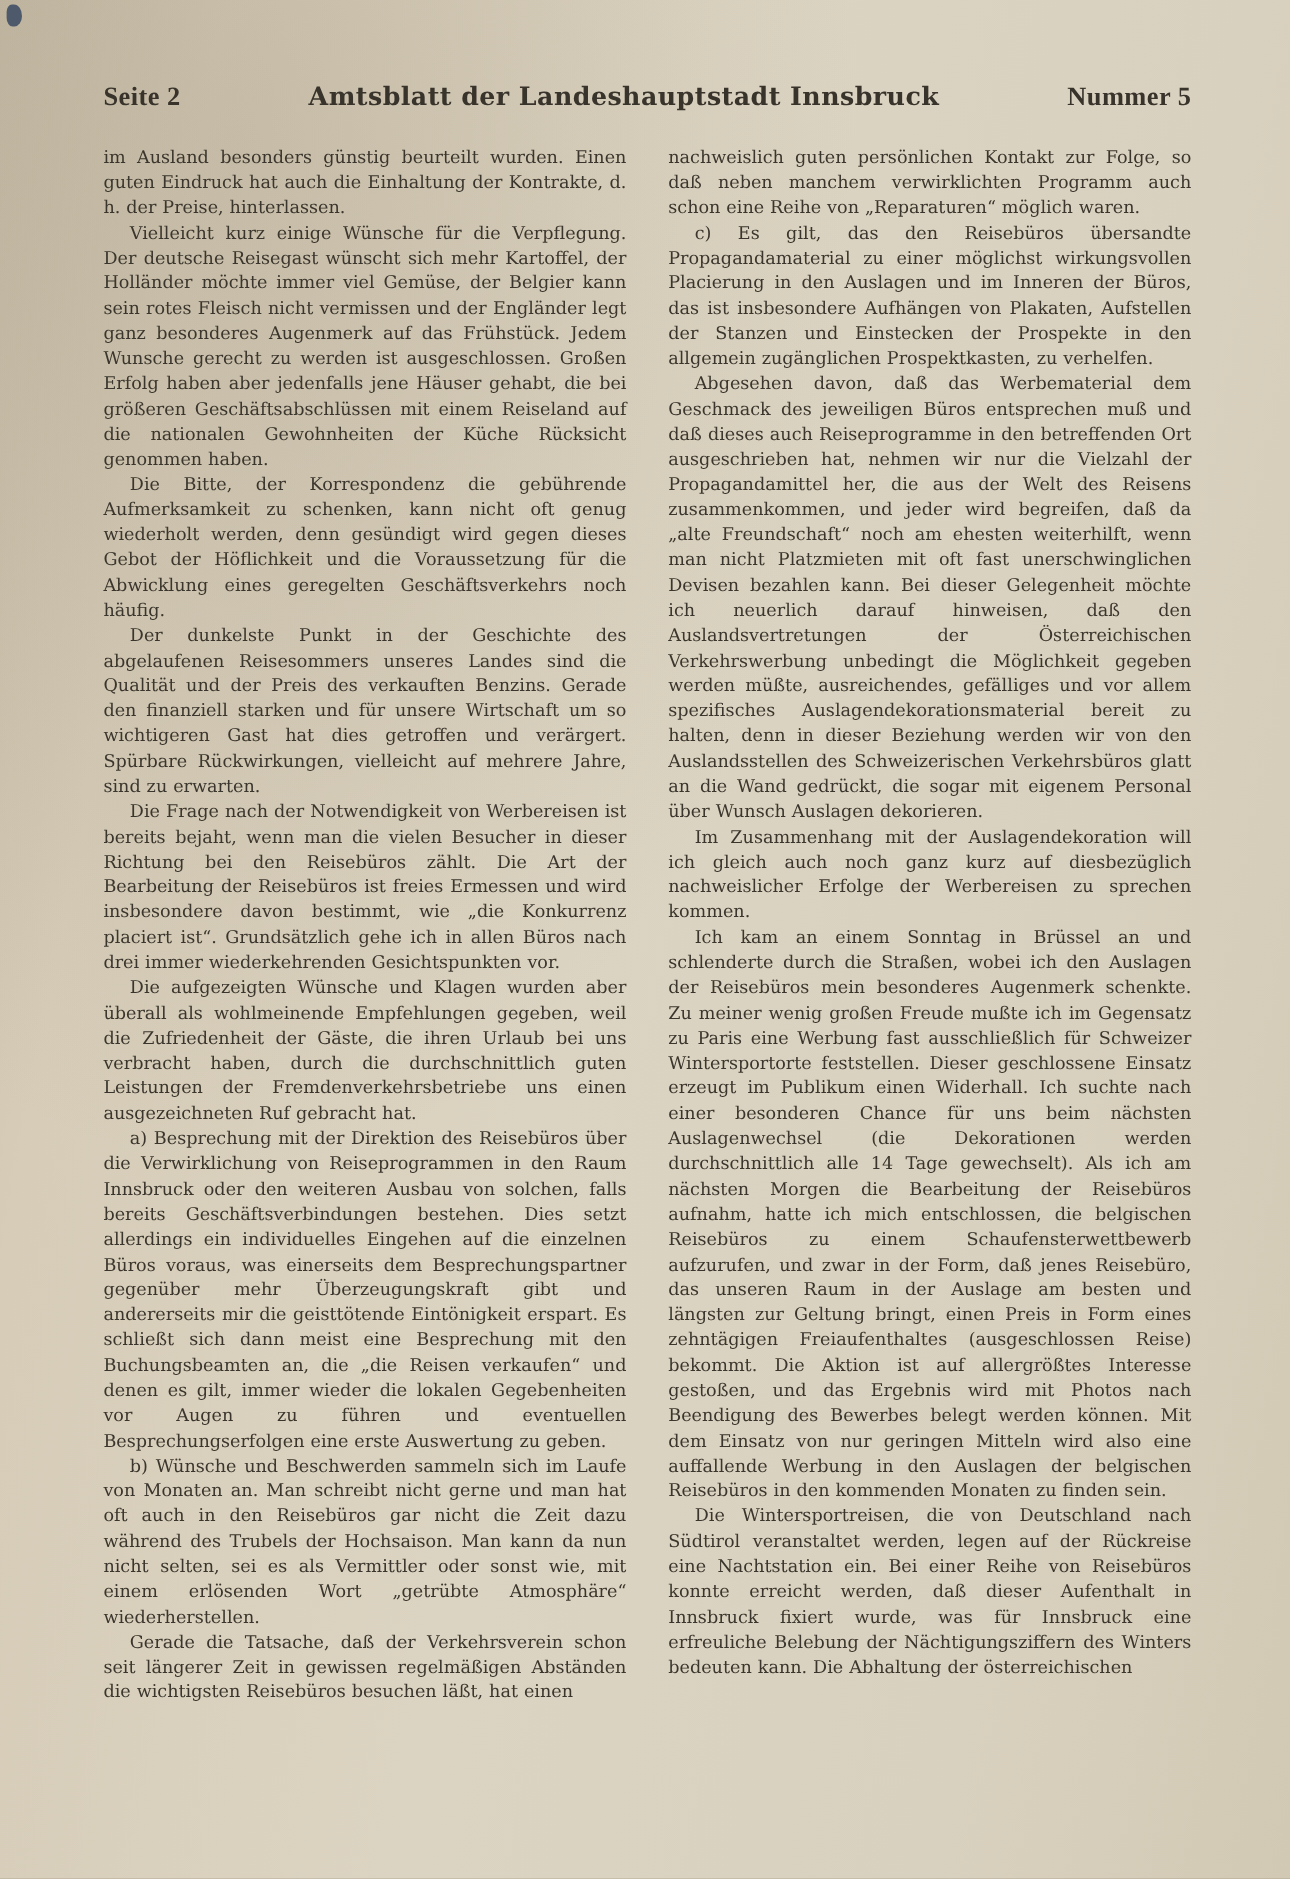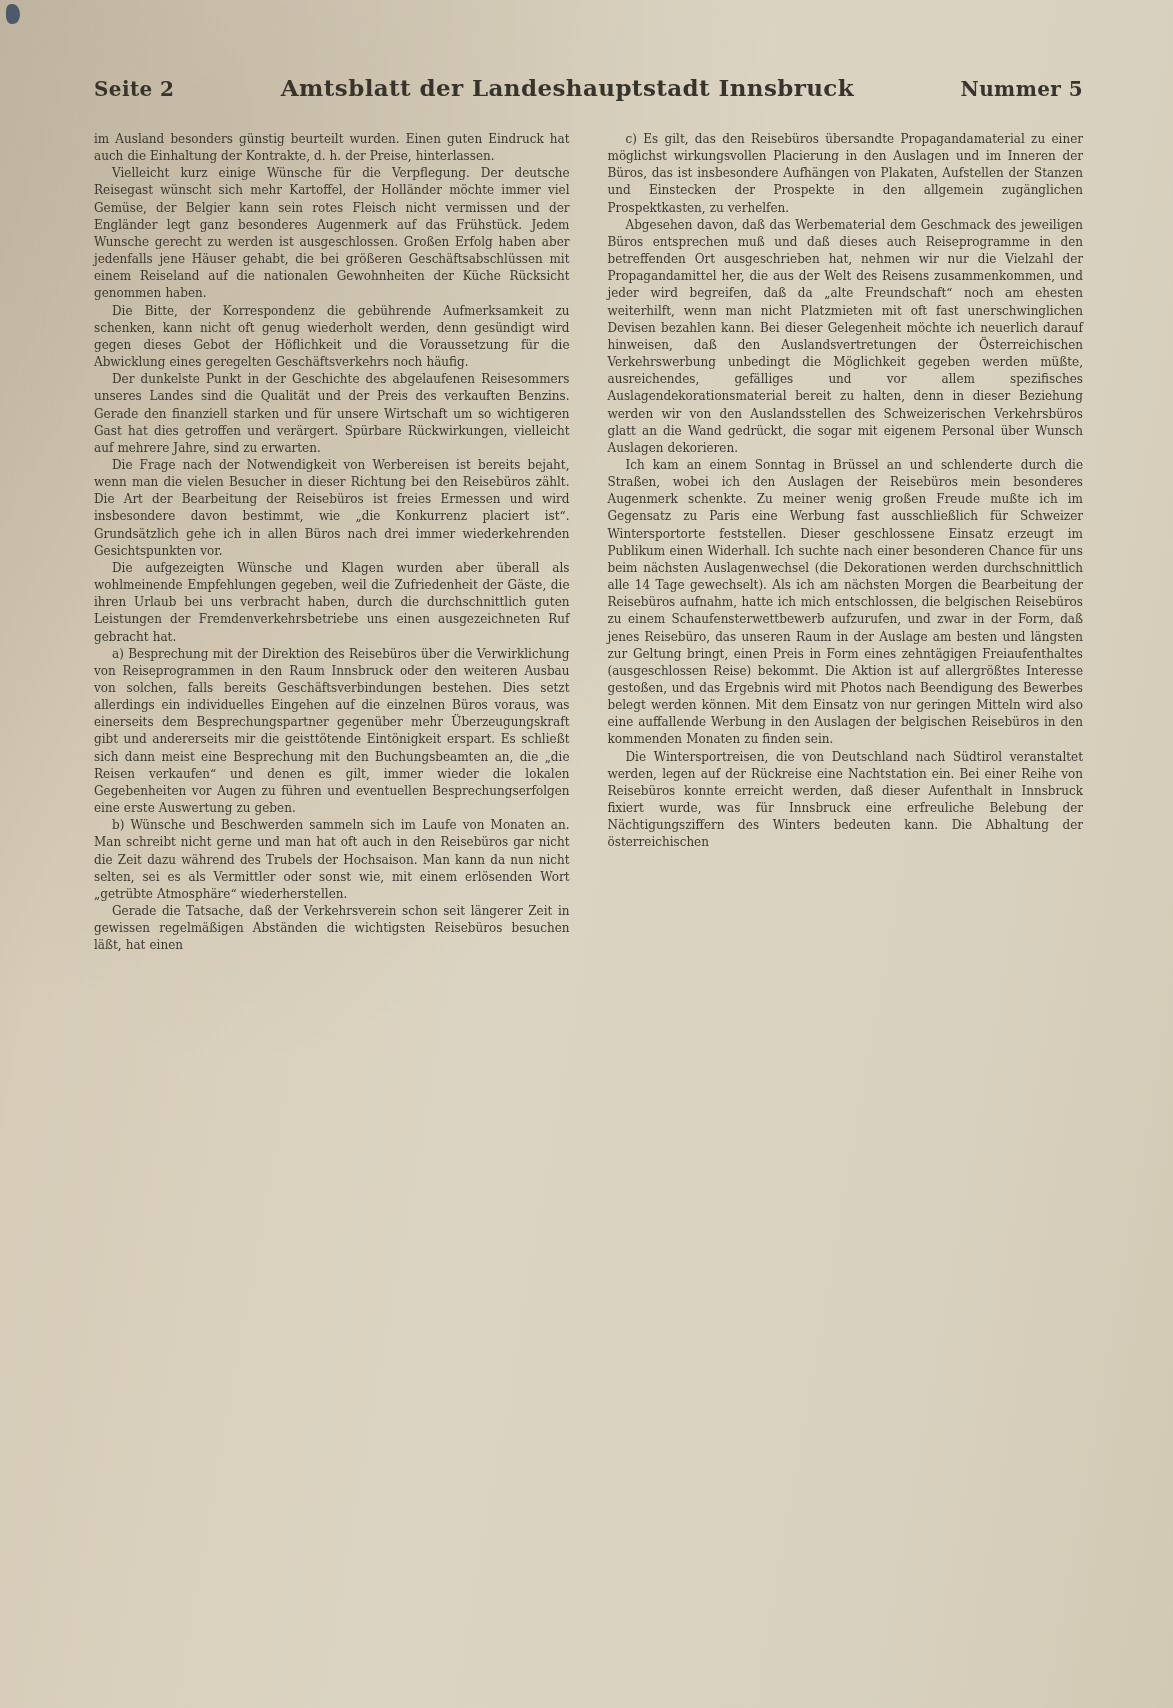--- a/index.html
+++ b/index.html
@@ -28,31 +28,31 @@
     opacity: .85;
   }
   .header {
     display: flex;
     justify-content: space-between;
     align-items: baseline;
     font-weight: bold;
     letter-spacing: .4px;
     margin-bottom: 30px;
   }
-  .header .side { font-size: 20px; }
+  .header .side { font-size: 24px; font-family: Liberation Serif, serif; }
   .header .title { font-size: 23px; }
   .columns {
     display: flex;
     gap: 38px;
   }
   .col {
     flex: 1 1 0;
     min-width: 0;
     text-align: justify;
-    font-size: 12px;
+    font-size: 16px;
     line-height: 1.43;
     color: #3b362d;
   }
   .col p {
     text-indent: 1.5em;
     hyphens: auto;
     -webkit-hyphens: auto;
     word-spacing: .02em;
   }
   .col p.first { text-indent: 0; }
@@ -75,19 +75,21 @@
       <p>Vielleicht kurz einige Wünsche für die Verpflegung. Der deutsche Reisegast wünscht sich mehr Kartoffel, der Holländer möchte immer viel Gemüse, der Belgier kann sein rotes Fleisch nicht vermissen und der Engländer legt ganz besonderes Augenmerk auf das Frühstück. Jedem Wunsche gerecht zu werden ist ausgeschlossen. Großen Erfolg haben aber jedenfalls jene Häuser gehabt, die bei größeren Geschäftsabschlüssen mit einem Reiseland auf die nationalen Gewohnheiten der Küche Rücksicht genommen haben.</p>
       <p>Die Bitte, der Korrespondenz die gebührende Aufmerksamkeit zu schenken, kann nicht oft genug wiederholt werden, denn gesündigt wird gegen dieses Gebot der Höflichkeit und die Voraussetzung für die Abwicklung eines geregelten Geschäftsverkehrs noch häufig.</p>
       <p>Der dunkelste Punkt in der Geschichte des abgelaufenen Reisesommers unseres Landes sind die Qualität und der Preis des verkauften Benzins. Gerade den finanziell starken und für unsere Wirtschaft um so wichtigeren Gast hat dies getroffen und verärgert. Spürbare Rückwirkungen, vielleicht auf mehrere Jahre, sind zu erwarten.</p>
       <p>Die Frage nach der Notwendigkeit von Werbereisen ist bereits bejaht, wenn man die vielen Besucher in dieser Richtung bei den Reisebüros zählt. Die Art der Bearbeitung der Reisebüros ist freies Ermessen und wird insbesondere davon bestimmt, wie „die Konkurrenz placiert ist“. Grundsätzlich gehe ich in allen Büros nach drei immer wiederkehrenden Gesichtspunkten vor.</p>
       <p>Die aufgezeigten Wünsche und Klagen wurden aber überall als wohlmeinende Empfehlungen gegeben, weil die Zufriedenheit der Gäste, die ihren Urlaub bei uns verbracht haben, durch die durchschnittlich guten Leistungen der Fremdenverkehrsbetriebe uns einen ausgezeichneten Ruf gebracht hat.</p>
       <p>a) Besprechung mit der Direktion des Reisebüros über die Verwirklichung von Reiseprogrammen in den Raum Innsbruck oder den weiteren Ausbau von solchen, falls bereits Geschäftsverbindungen bestehen. Dies setzt allerdings ein individuelles Eingehen auf die einzelnen Büros voraus, was einerseits dem Besprechungspartner gegenüber mehr Überzeugungskraft gibt und andererseits mir die geisttötende Eintönigkeit erspart. Es schließt sich dann meist eine Besprechung mit den Buchungsbeamten an, die „die Reisen verkaufen“ und denen es gilt, immer wieder die lokalen Gegebenheiten vor Augen zu führen und eventuellen Besprechungserfolgen eine erste Auswertung zu geben.</p>
       <p>b) Wünsche und Beschwerden sammeln sich im Laufe von Monaten an. Man schreibt nicht gerne und man hat oft auch in den Reisebüros gar nicht die Zeit dazu während des Trubels der Hochsaison. Man kann da nun nicht selten, sei es als Vermittler oder sonst wie, mit einem erlösenden Wort „getrübte Atmosphäre“ wiederherstellen.</p>
       <p>Gerade die Tatsache, daß der Verkehrsverein schon seit längerer Zeit in gewissen regelmäßigen Abständen die wichtigsten Reisebüros besuchen läßt, hat einen</p>
     </div>
     <div class="col">
+      <p class="first">nachweislich guten persönlichen Kontakt zur Folge, so daß neben manchem verwirklichten Programm auch schon eine Reihe von „Reparaturen“ möglich waren.</p>
       <p>c) Es gilt, das den Reisebüros übersandte Propagandamaterial zu einer möglichst wirkungsvollen Placierung in den Auslagen und im Inneren der Büros, das ist insbesondere Aufhängen von Plakaten, Aufstellen der Stanzen und Einstecken der Prospekte in den allgemein zugänglichen Prospektkasten, zu verhelfen.</p>
       <p>Abgesehen davon, daß das Werbematerial dem Geschmack des jeweiligen Büros entsprechen muß und daß dieses auch Reiseprogramme in den betreffenden Ort ausgeschrieben hat, nehmen wir nur die Vielzahl der Propagandamittel her, die aus der Welt des Reisens zusammenkommen, und jeder wird begreifen, daß da „alte Freundschaft“ noch am ehesten weiterhilft, wenn man nicht Platzmieten mit oft fast unerschwinglichen Devisen bezahlen kann. Bei dieser Gelegenheit möchte ich neuerlich darauf hinweisen, daß den Auslandsvertretungen der Österreichischen Verkehrswerbung unbedingt die Möglichkeit gegeben werden müßte, ausreichendes, gefälliges und vor allem spezifisches Auslagendekorationsmaterial bereit zu halten, denn in dieser Beziehung werden wir von den Auslandsstellen des Schweizerischen Verkehrsbüros glatt an die Wand gedrückt, die sogar mit eigenem Personal über Wunsch Auslagen dekorieren.</p>
+      <p>Im Zusammenhang mit der Auslagendekoration will ich gleich auch noch ganz kurz auf diesbezüglich nachweislicher Erfolge der Werbereisen zu sprechen kommen.</p>
       <p>Ich kam an einem Sonntag in Brüssel an und schlenderte durch die Straßen, wobei ich den Auslagen der Reisebüros mein besonderes Augenmerk schenkte. Zu meiner wenig großen Freude mußte ich im Gegensatz zu Paris eine Werbung fast ausschließlich für Schweizer Wintersportorte feststellen. Dieser geschlossene Einsatz erzeugt im Publikum einen Widerhall. Ich suchte nach einer besonderen Chance für uns beim nächsten Auslagenwechsel (die Dekorationen werden durchschnittlich alle 14 Tage gewechselt). Als ich am nächsten Morgen die Bearbeitung der Reisebüros aufnahm, hatte ich mich entschlossen, die belgischen Reisebüros zu einem Schaufensterwettbewerb aufzurufen, und zwar in der Form, daß jenes Reisebüro, das unseren Raum in der Auslage am besten und längsten zur Geltung bringt, einen Preis in Form eines zehntägigen Freiaufenthaltes (ausgeschlossen Reise) bekommt. Die Aktion ist auf allergrößtes Interesse gestoßen, und das Ergebnis wird mit Photos nach Beendigung des Bewerbes belegt werden können. Mit dem Einsatz von nur geringen Mitteln wird also eine auffallende Werbung in den Auslagen der belgischen Reisebüros in den kommenden Monaten zu finden sein.</p>
       <p>Die Wintersportreisen, die von Deutschland nach Südtirol veranstaltet werden, legen auf der Rückreise eine Nachtstation ein. Bei einer Reihe von Reisebüros konnte erreicht werden, daß dieser Aufenthalt in Innsbruck fixiert wurde, was für Innsbruck eine erfreuliche Belebung der Nächtigungsziffern des Winters bedeuten kann. Die Abhaltung der österreichischen</p>
     </div>
   </div>
 </div>
 
 </body></html>

